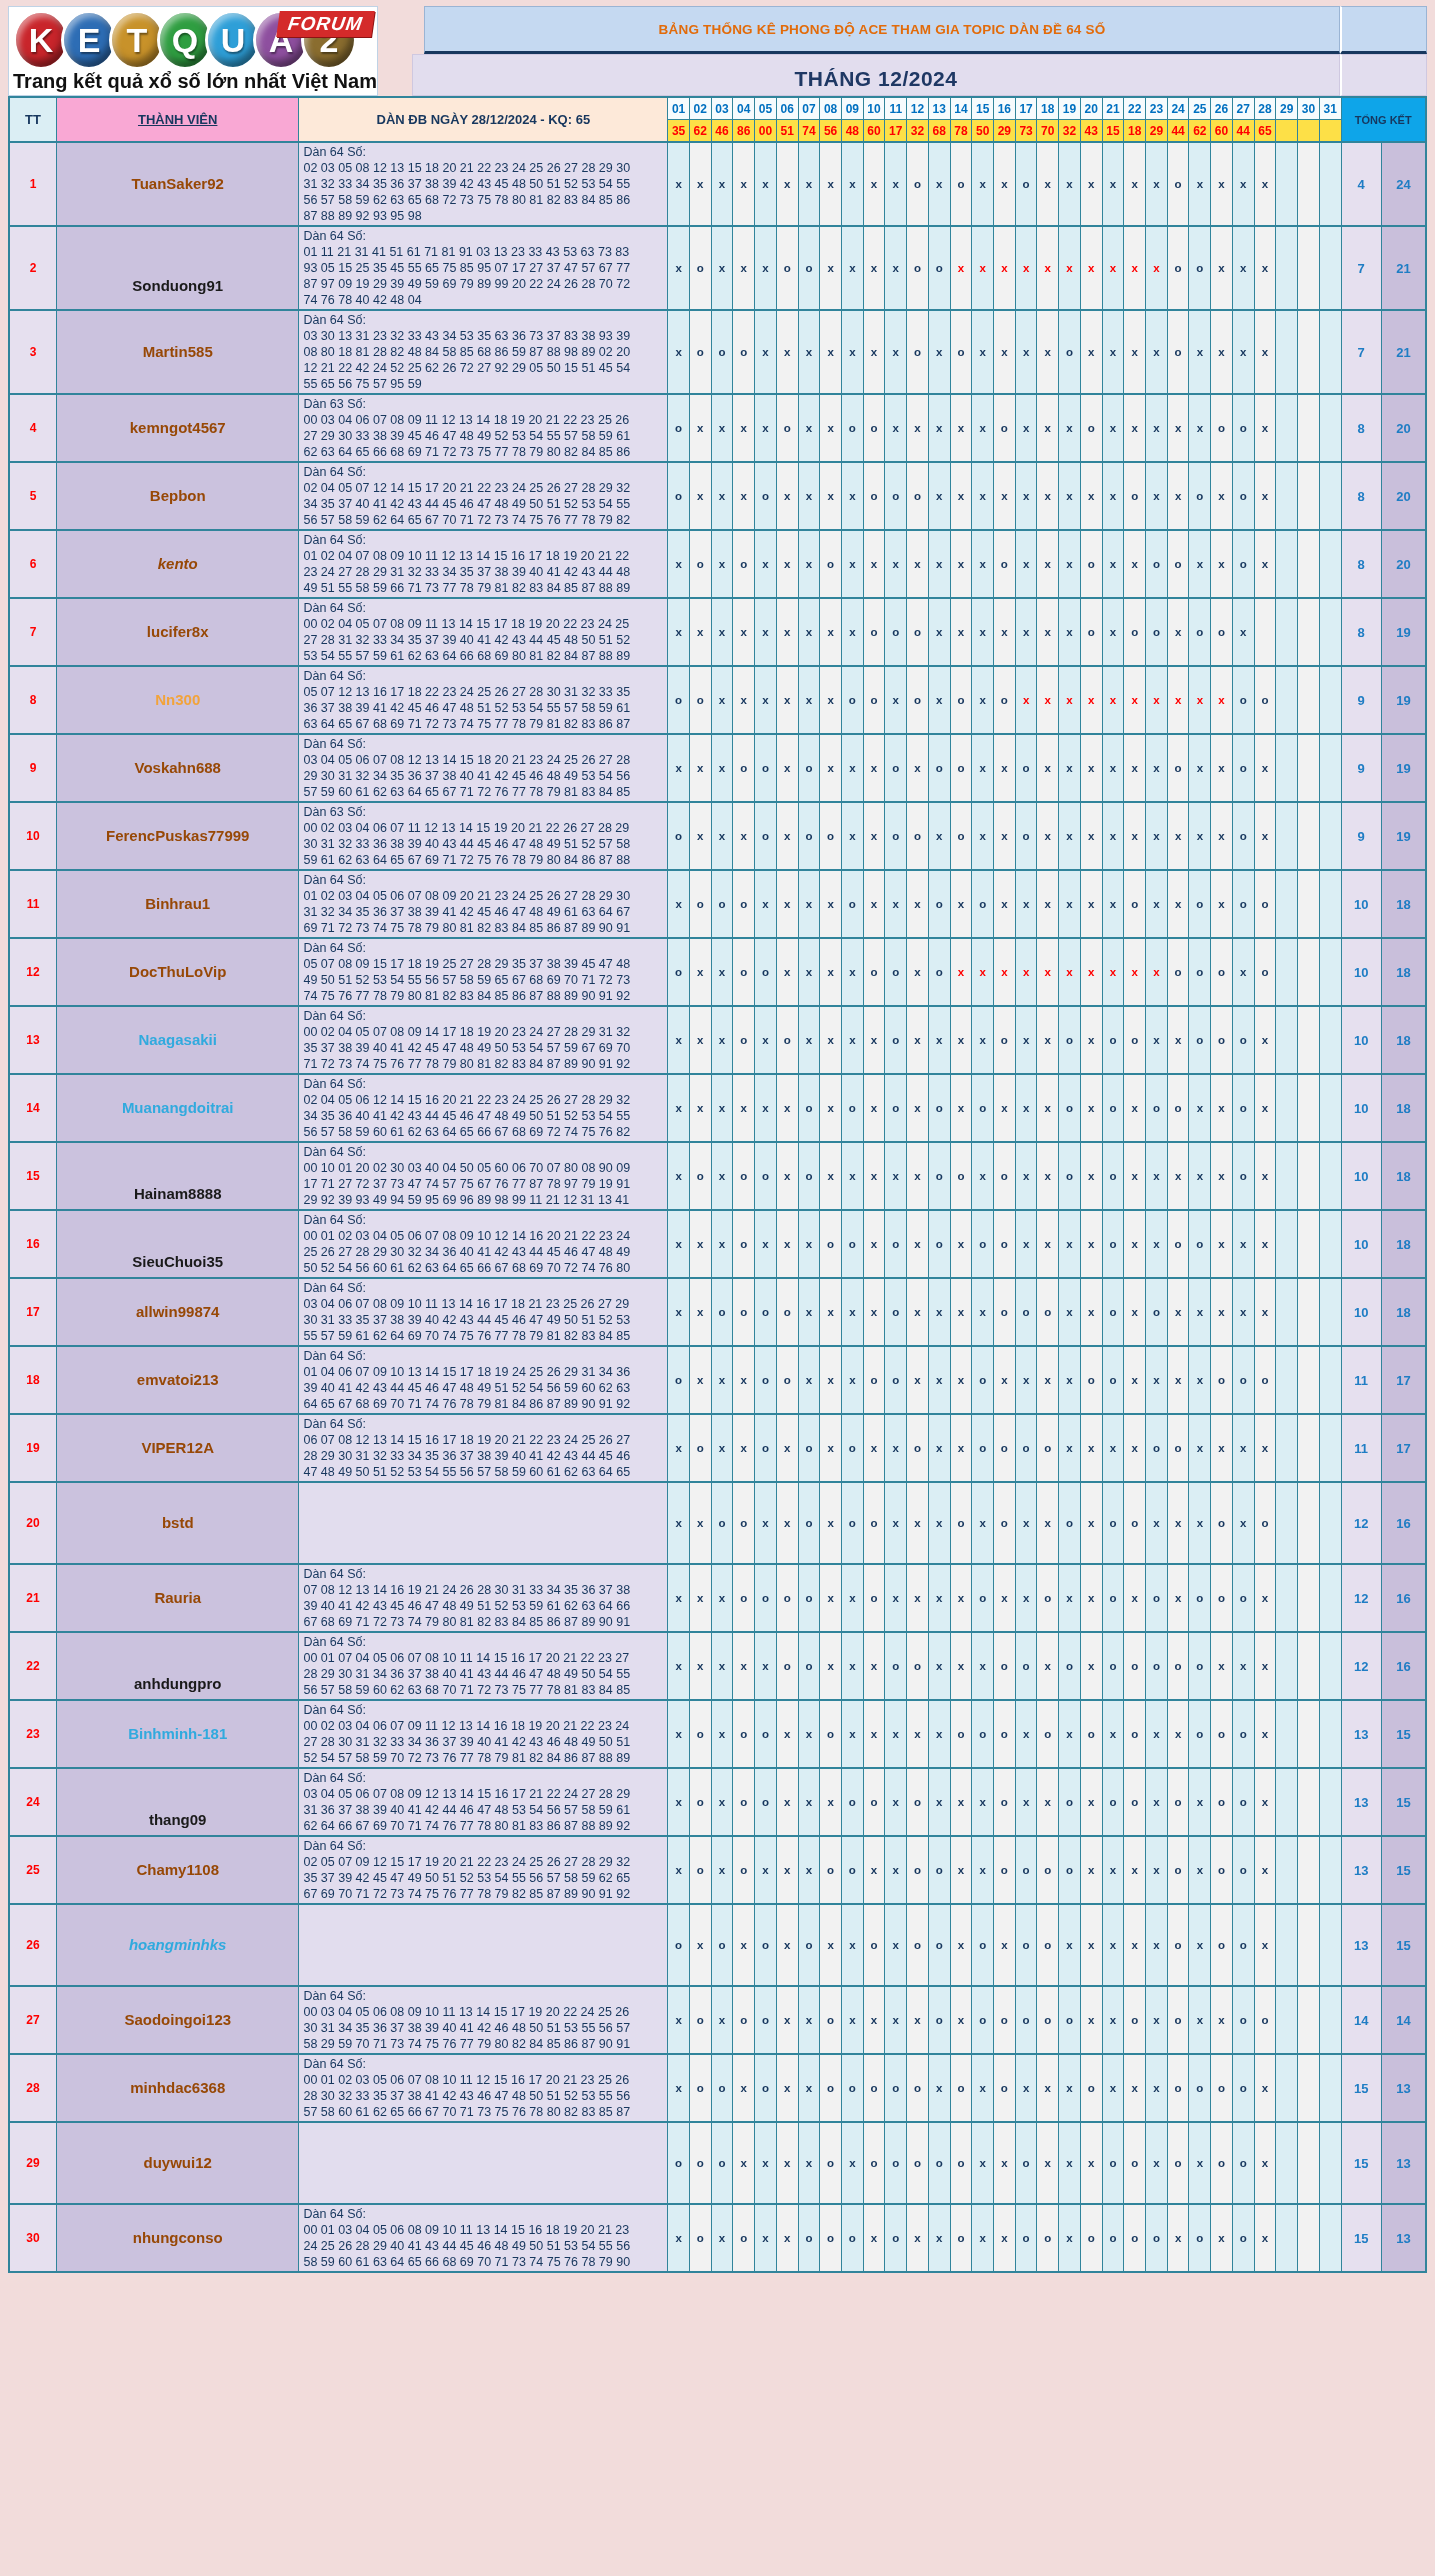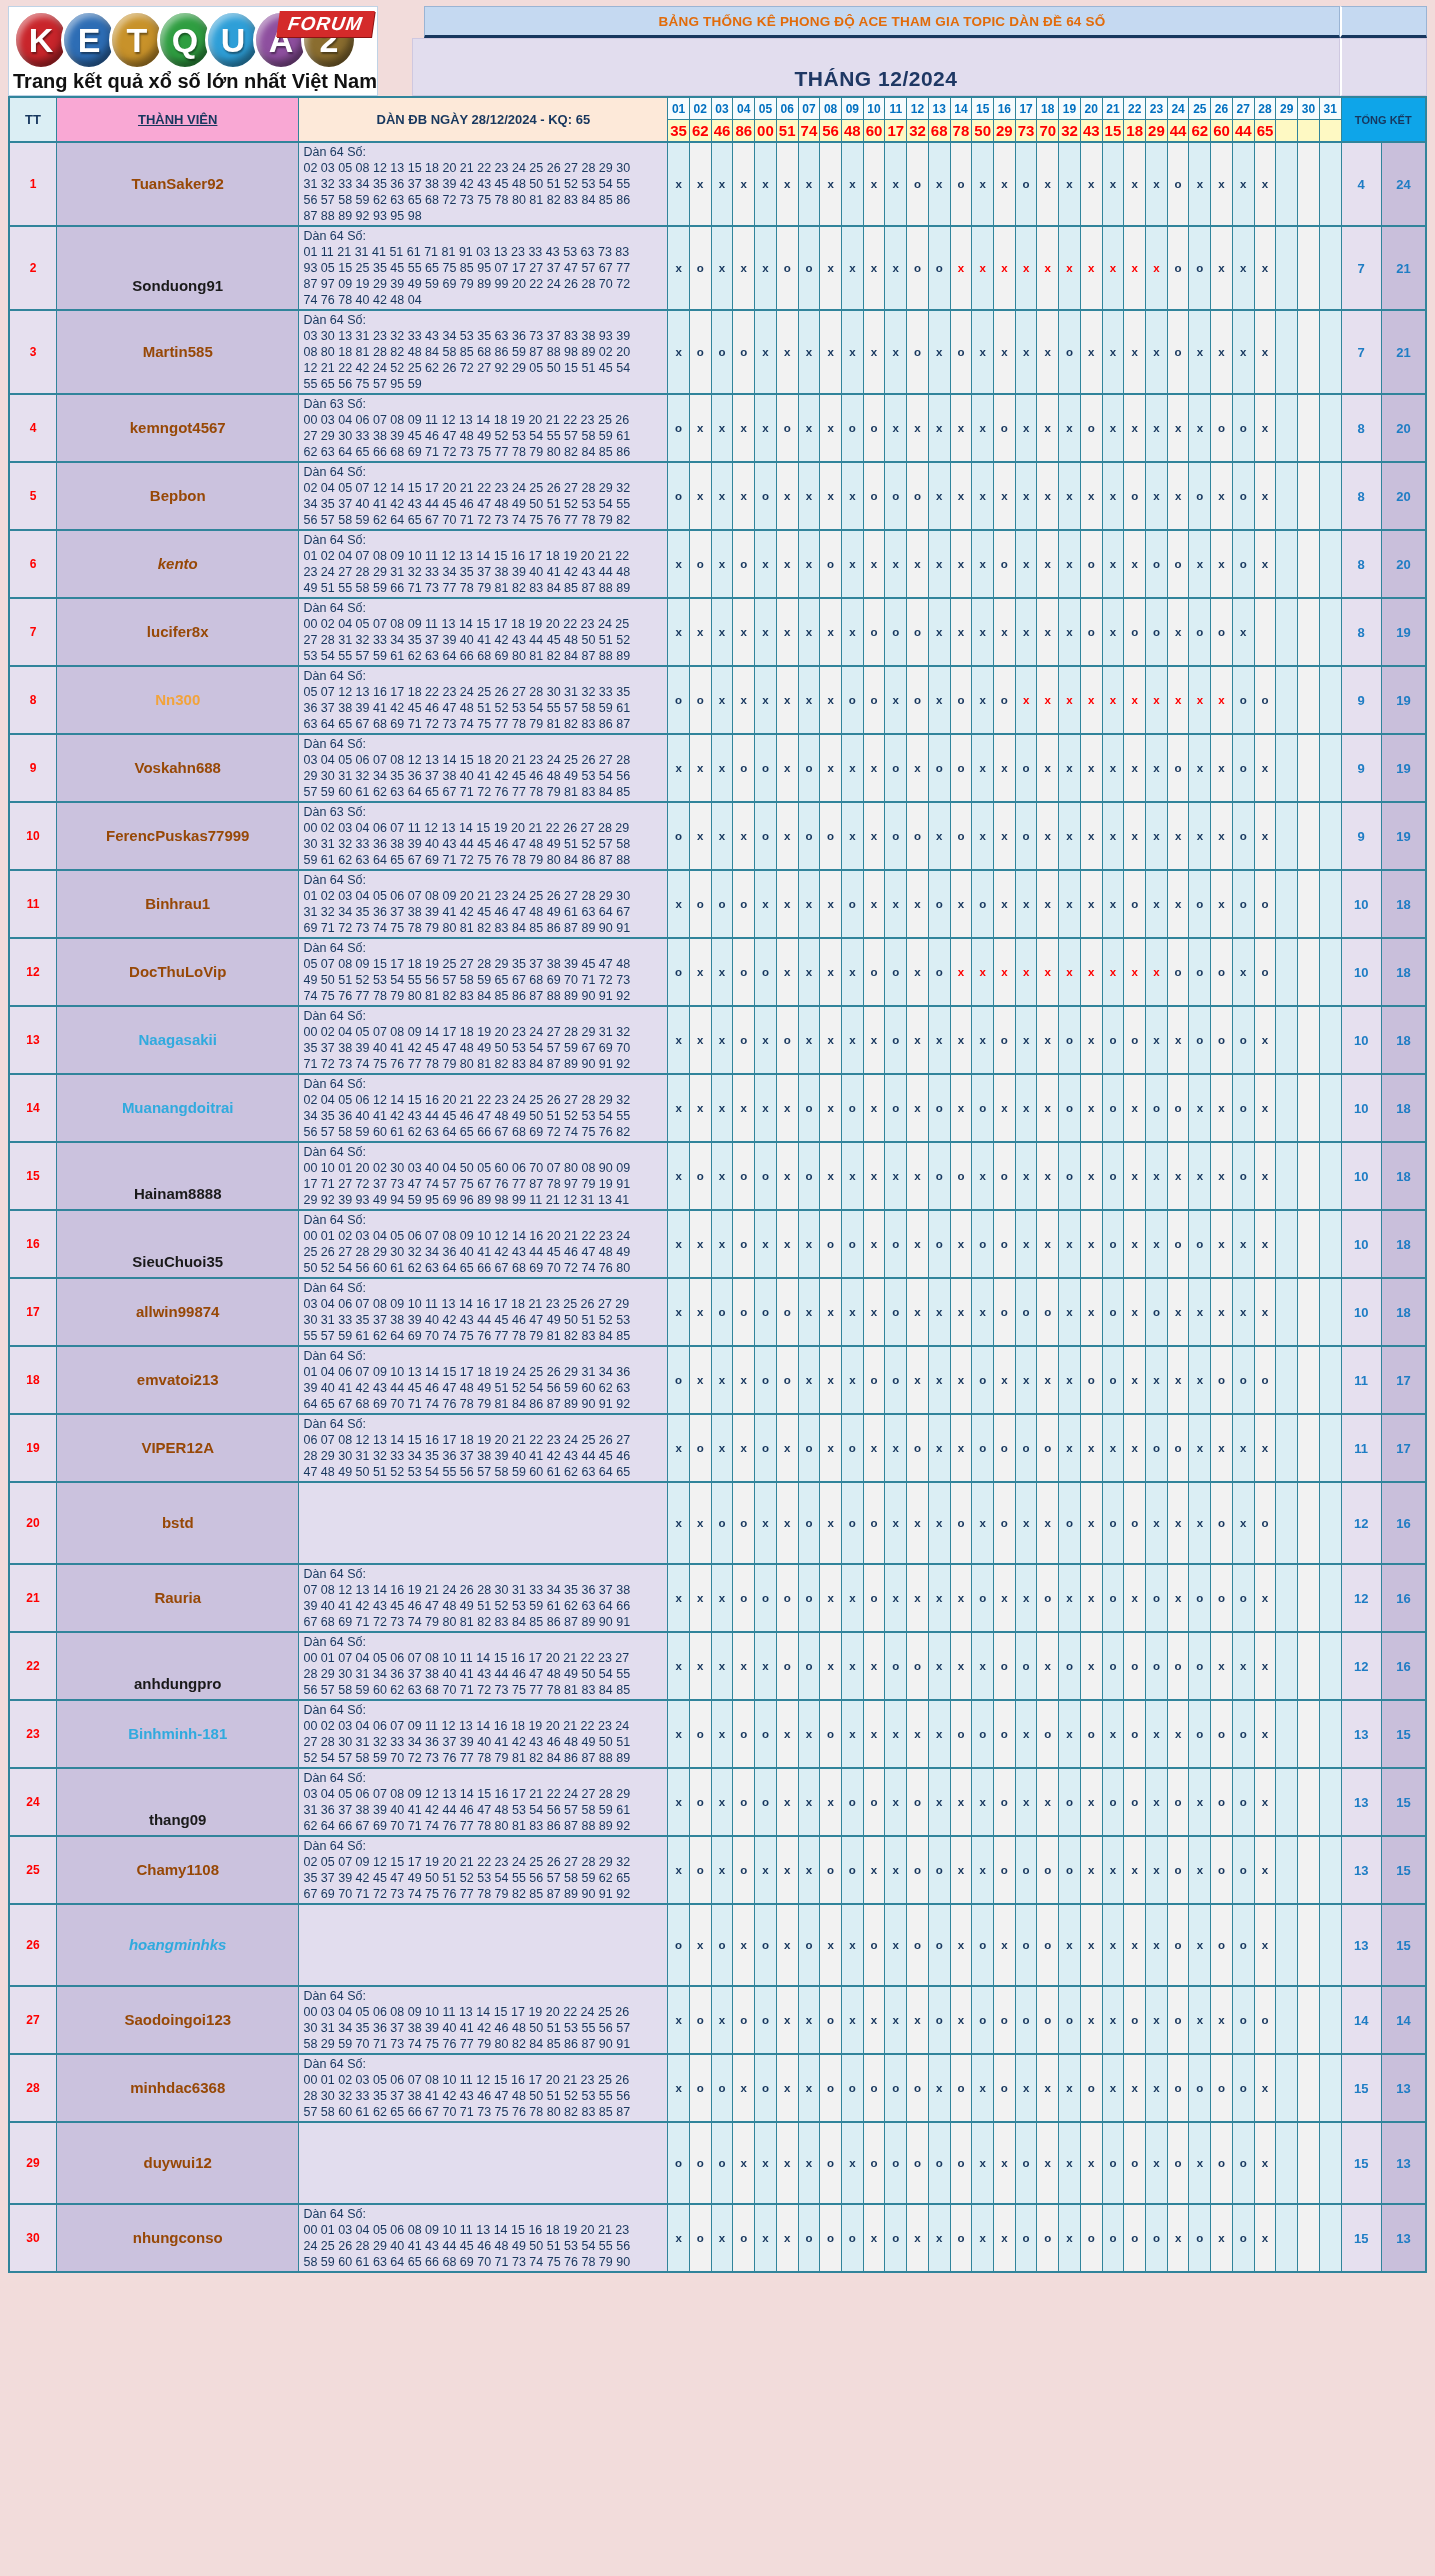--- a/index.html
+++ b/index.html
@@ -28,21 +28,21 @@
   }
   .bubble:first-child{margin-left:0;}
   .forum-badge{
     position:absolute;top:4px;right:4px;background:#d42a2a;color:#fff;
     font-style:italic;font-weight:bold;font-size:19px;padding:2px 10px;
     transform:skewX(-8deg);letter-spacing:1px;box-shadow:1px 1px 0 #8c1313;
   }
   .tagline{font-size:20px;color:#111;font-weight:bold;letter-spacing:0px;margin-top:1px;white-space:nowrap;}
 
   .topright{flex:1;display:flex;flex-direction:column;margin-left:2px;}
-  .bannerrow{display:flex;height:32px;padding-left:44px;}
+  .bannerrow{display:flex;height:48px;padding-left:44px;}
   .banner{
     flex:1;background:#C5D9F1;border:1px solid #9ab4d4;border-bottom:3px solid #17375E;
     display:flex;align-items:center;justify-content:center;
     color:#E26B0A;font-weight:bold;font-size:13.5px;letter-spacing:0.2px;
   }
   .banner-corner{width:84px;background:#C5D9F1;border:1px solid #9ab4d4;border-left:2px solid #fff;border-bottom:3px solid #17375E;}
   .monthrow{display:flex;flex:1;}
   .month{
     flex:1;background:#E2DDEE;border:1px solid #cfc8e0;
     display:flex;align-items:flex-end;justify-content:center;padding-bottom:4px;
@@ -58,21 +58,21 @@
   table.stat td, table.stat th{
     border:1px solid #31849B;padding:0;overflow:hidden;
   }
   tr.bodyrow > td{border-top:2px solid #31849B;}
 
   th.h-tt{background:#DBEEF4;color:#17375E;font-size:13px;}
   th.h-member{background:#f9a8d4;color:#17375E;font-size:13px;text-decoration:underline;}
   th.h-dan{background:#FDE9D9;color:#17375E;font-size:13px;}
   th.h-total{background:#0ea5e9;color:#17375E;font-size:11px;}
   td.h-day{background:#F6FBFD;color:#0070C0;font-weight:bold;font-size:12px;text-align:center;height:21px;}
-  td.h-res{background:#fef9c3;color:#FF0000;font-weight:bold;font-size:15px;text-align:center;height:21px;}
+  td.h-res{background:#fde047;color:#FF0000;font-weight:bold;font-size:12px;text-align:center;height:21px;}
 
   td.c-tt{background:#E6E0EF;color:#FF0000;font-weight:bold;font-size:12px;text-align:center;}
   td.c-member{background:#CBC2DE;text-align:center;vertical-align:middle;}
   td.c-dan{background:#E2DDEE;vertical-align:top;}
   td.c-mark{font-size:11.5px;font-weight:bold;text-align:center;color:#17375E;}
   td.c-mark.red{color:#FF0000;}
   td.col-odd{background:#DBEEF4;}
   td.col-even{background:#F2F2F2;}
   td.c-t1{background:#E6E0EF;color:#1F7DC4;font-weight:bold;font-size:13px;text-align:center;}
   td.c-t2{background:#C9BFDB;color:#1F7DC4;font-weight:bold;font-size:13px;text-align:center;}

